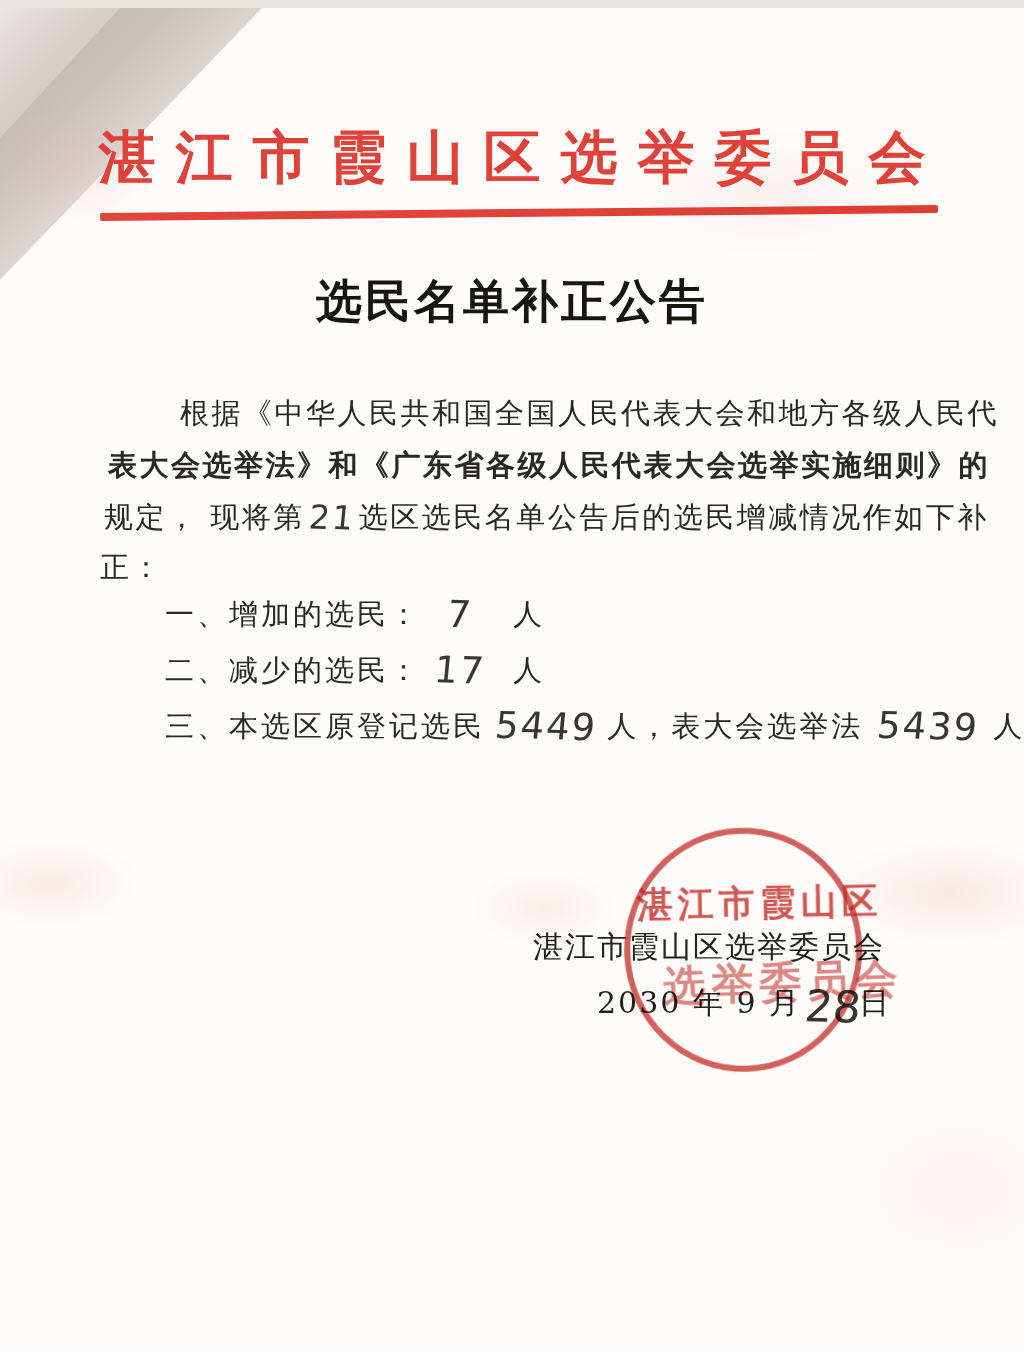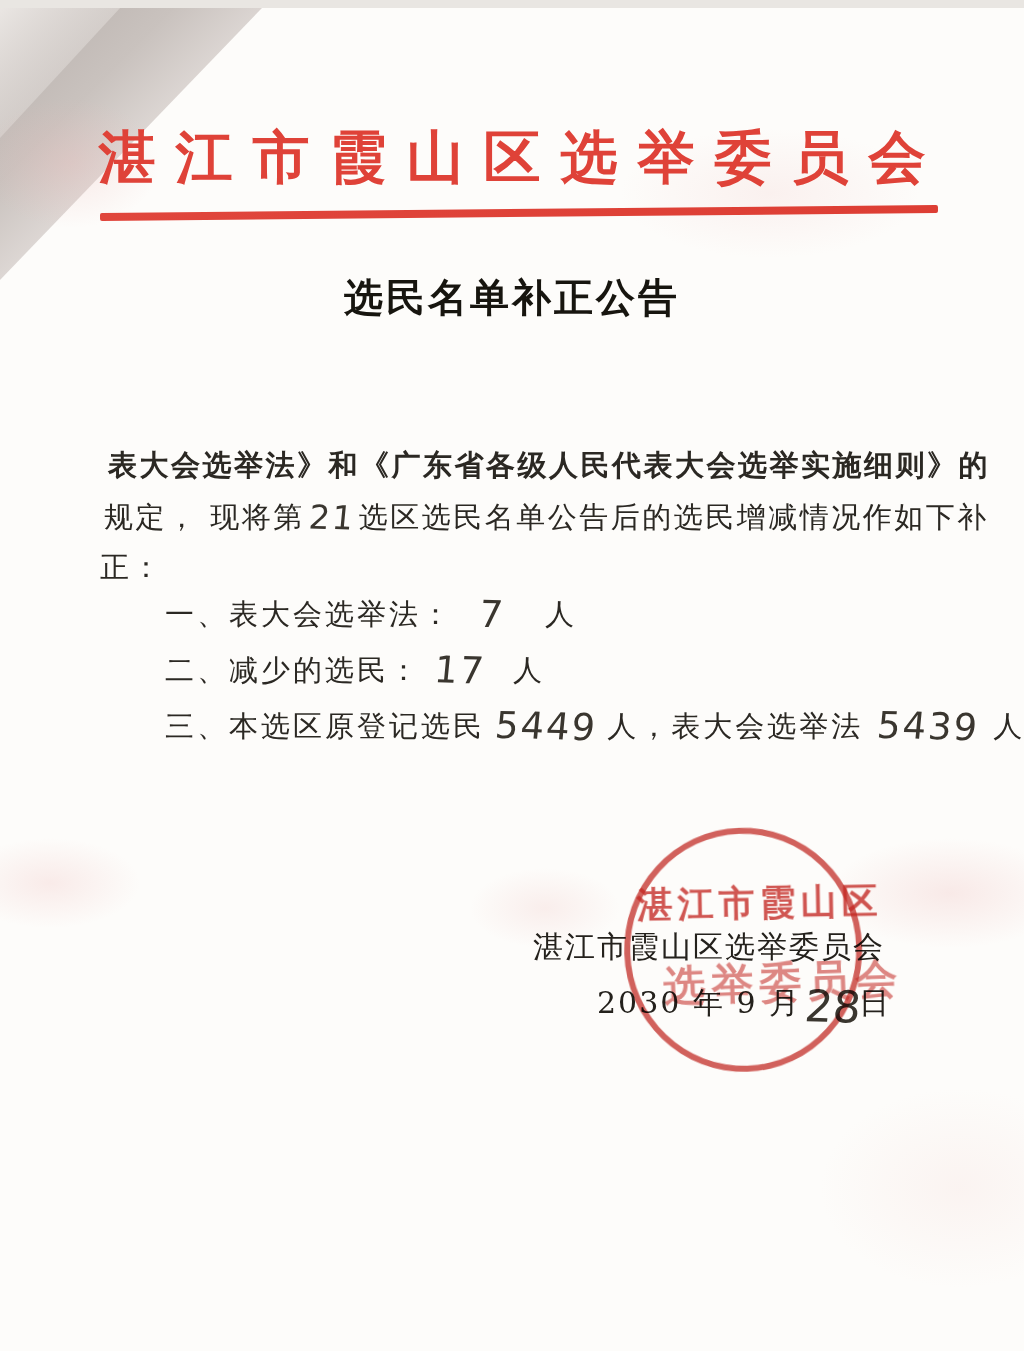--- a/index.html
+++ b/index.html
@@ -46,21 +46,21 @@
   .red-rule{
     position:absolute;top:201px;left:100px;width:838px;height:8px;
     background:linear-gradient(90deg,#e0463c,#dd3e34);
     transform:rotate(-0.55deg);
     border-radius:2px;
   }
   
   .doc-title{
     position:absolute;top:263px;left:0;width:100%;
     text-align:center;
-    font-size:39px;font-weight:800;
+    font-size:46px;font-weight:800;
     letter-spacing:3px;color:#17150f;
     white-space:nowrap;
   }
   
   .body-line{
     position:absolute;
     font-size:29px;letter-spacing:2.5px;
     color:#2b2823;white-space:nowrap;
   }
   .l1{top:386px;left:180px;}
@@ -126,26 +126,27 @@
   <div class="smudge sm3"></div>
   <div class="smudge sm4"></div>
   <div class="smudge sm5"></div>
   <div class="smudge sm6"></div>
 
   <div class="letterhead">湛江市霞山区选举委员会</div>
   <div class="red-rule"></div>
 
   <div class="doc-title">选民名单补正公告</div>
 
+  <div class="body-line l1">根据《中华人民共和国全国人民代表大会和地方各级人民代</div>
   <div class="body-line l2">表大会选举法》和《广东省各级人民代表大会选举实施细则》的</div>
   <div class="body-line l3"><span>规定， 现将第</span><span class="hand hand-inline">21</span><span>选区选民名单公告后的选民增减情况作如下补</span></div>
   <div class="body-line l4">正：</div>
 
   <div class="item i1">
-    <span>一、表大会选举法：</span><span class="gapv hand hand-big">7</span><span class="gapv" style="width:60px">人</span>
+    <span>一、增加的选民：</span><span class="gapv hand hand-big">7</span><span class="gapv" style="width:60px">人</span>
   </div>
   <div class="item i2">
     <span>二、减少的选民：</span><span class="gapv hand hand-big">17</span><span class="gapv" style="width:60px">人</span>
   </div>
   <div class="item i3">
     <span>三、本选区原登记选民</span><span class="hand hand-big" style="margin:0 10px;">5449</span><span>人，表大会选举法</span><span class="hand hand-big" style="margin:0 14px;">5439</span><span>人。</span>
   </div>
 
   <div class="signature">湛江市霞山区选举委员会</div>
   <div class="dateline">

